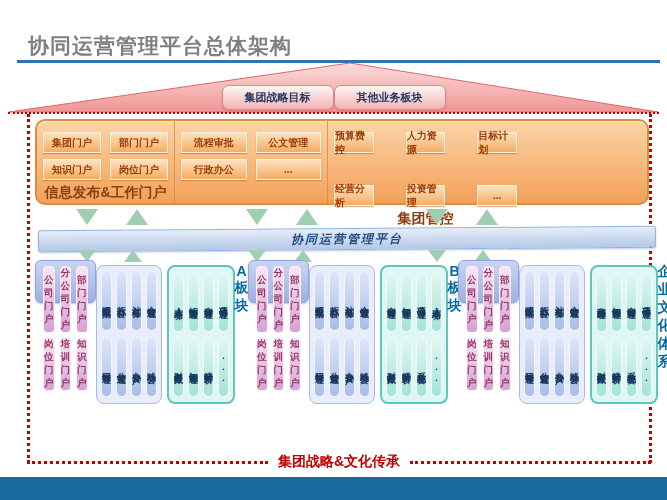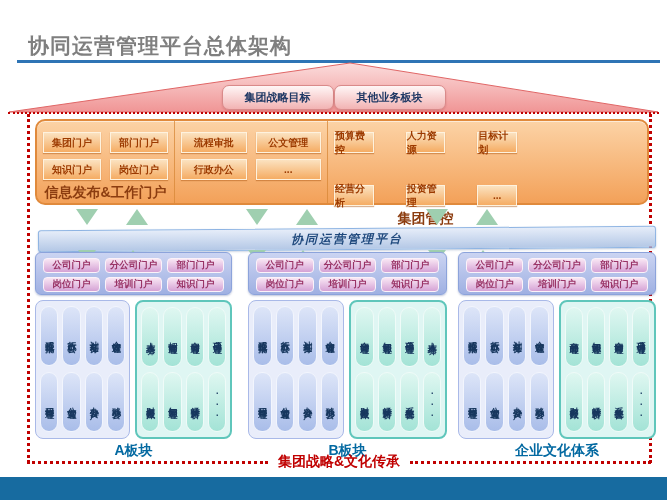--- a/index.html
+++ b/index.html
@@ -47,21 +47,21 @@
   .small .arr.down{border-top-width:12px;}
   .small .arr.up{border-bottom-width:12px;}
 
   
   .bus{left:38px;top:228px;width:616px;height:20px;border:1px solid #8EB4E3;border-radius:3px;
        background:linear-gradient(#E6EDF9,#B4C8E6);display:flex;align-items:center;justify-content:center;
        transform:rotate(-.4deg);box-shadow:0 1px 2px rgba(60,90,140,.3);}
   .bus span{color:#1F497D;font-size:12px;font-weight:bold;font-style:italic;letter-spacing:2px;}
 
   
-  .group{position:absolute;top:252px;display:flex;flex-direction:column;}
+  .group{position:absolute;top:260px;display:flex;flex-direction:row;}
   .g0{left:35px;width:197px;}.g1{left:248px;width:199px;}.g2{left:458px;width:198px;}
   .portalbox{height:43px;border-radius:6px;border:1px solid #8CA3DB;background:linear-gradient(#CBD4F2,#9FB0E2);
              padding:5px 7px;box-sizing:border-box;display:grid;grid-template-columns:repeat(3,1fr);gap:4px 5px;
              box-shadow:0 1px 2px rgba(70,90,150,.35);}
   .pbtn{border-radius:4px;background:linear-gradient(#F9E7F4,#D5A2D5);border:1px solid #FBF2F9;
         color:#993366;font-size:9.5px;font-weight:bold;display:flex;align-items:center;justify-content:center;}
   .subs{display:flex;gap:5px;margin-top:5px;}
   .sub{flex:1;border-radius:8px;padding:5px 4px;display:grid;grid-template-columns:repeat(4,1fr);
        gap:5px 4px;box-sizing:border-box;}
   .sub-office{background:#E9EDFA;border:1px solid #A9B9E8;}

